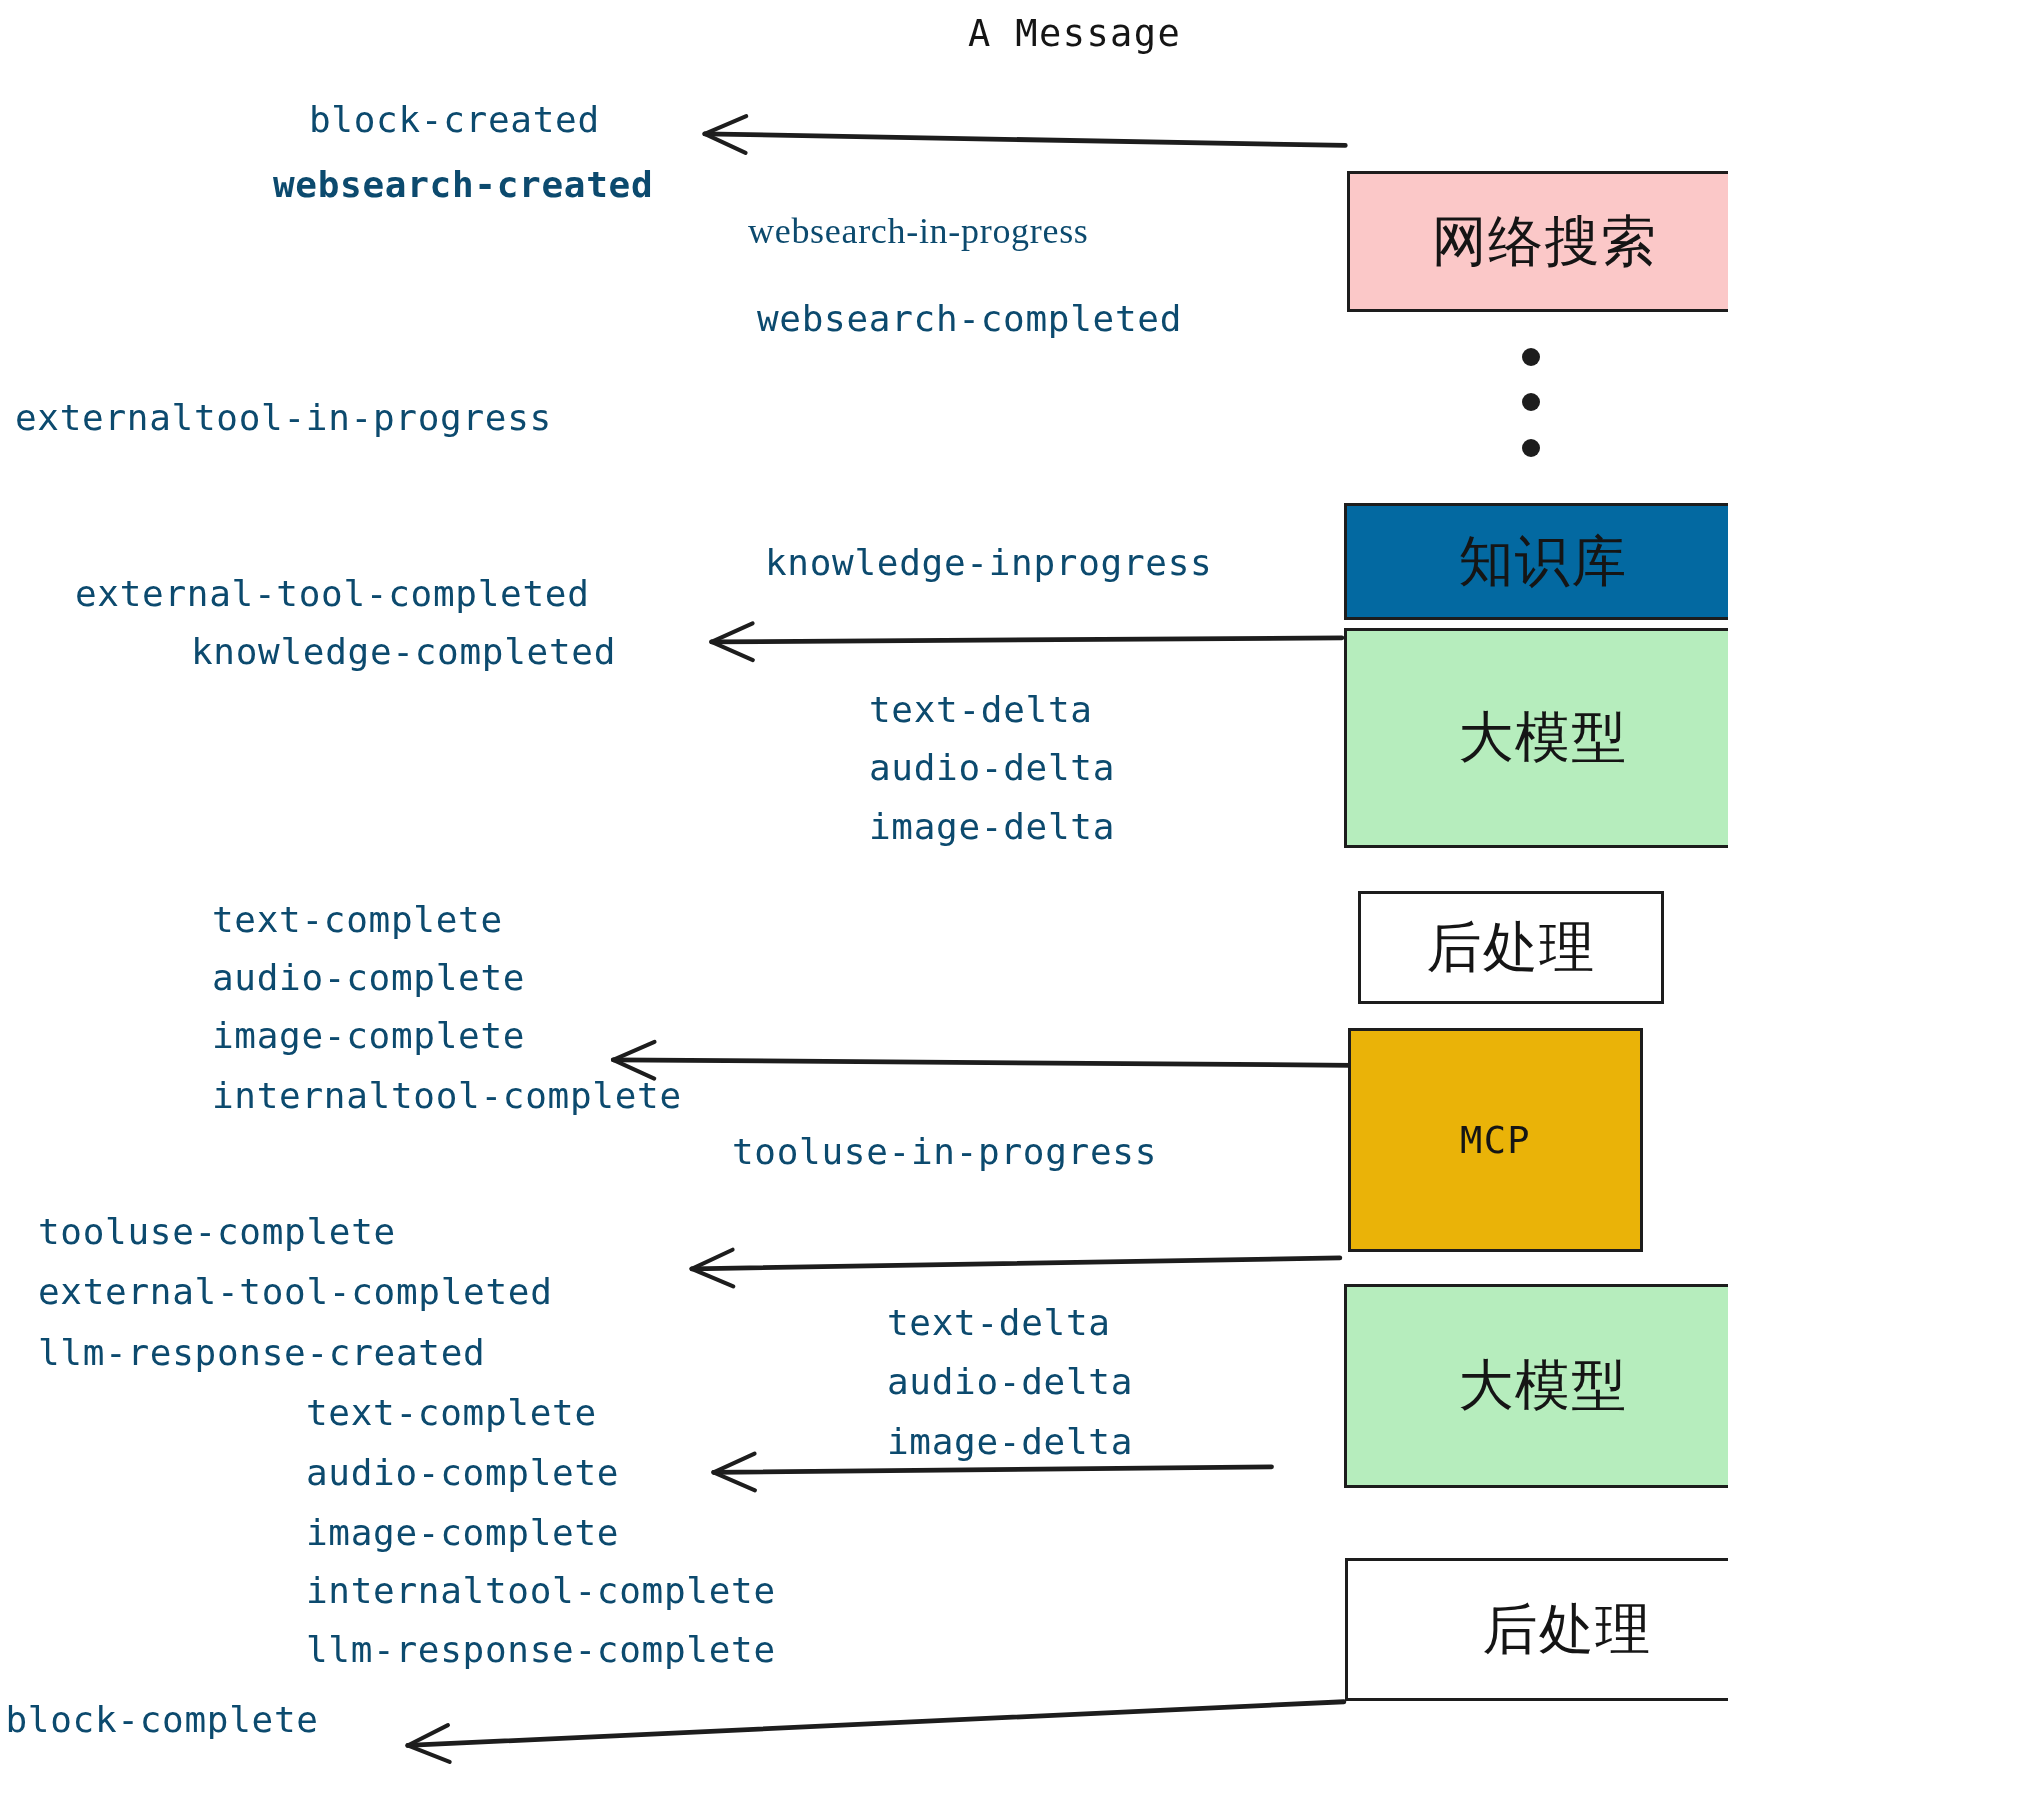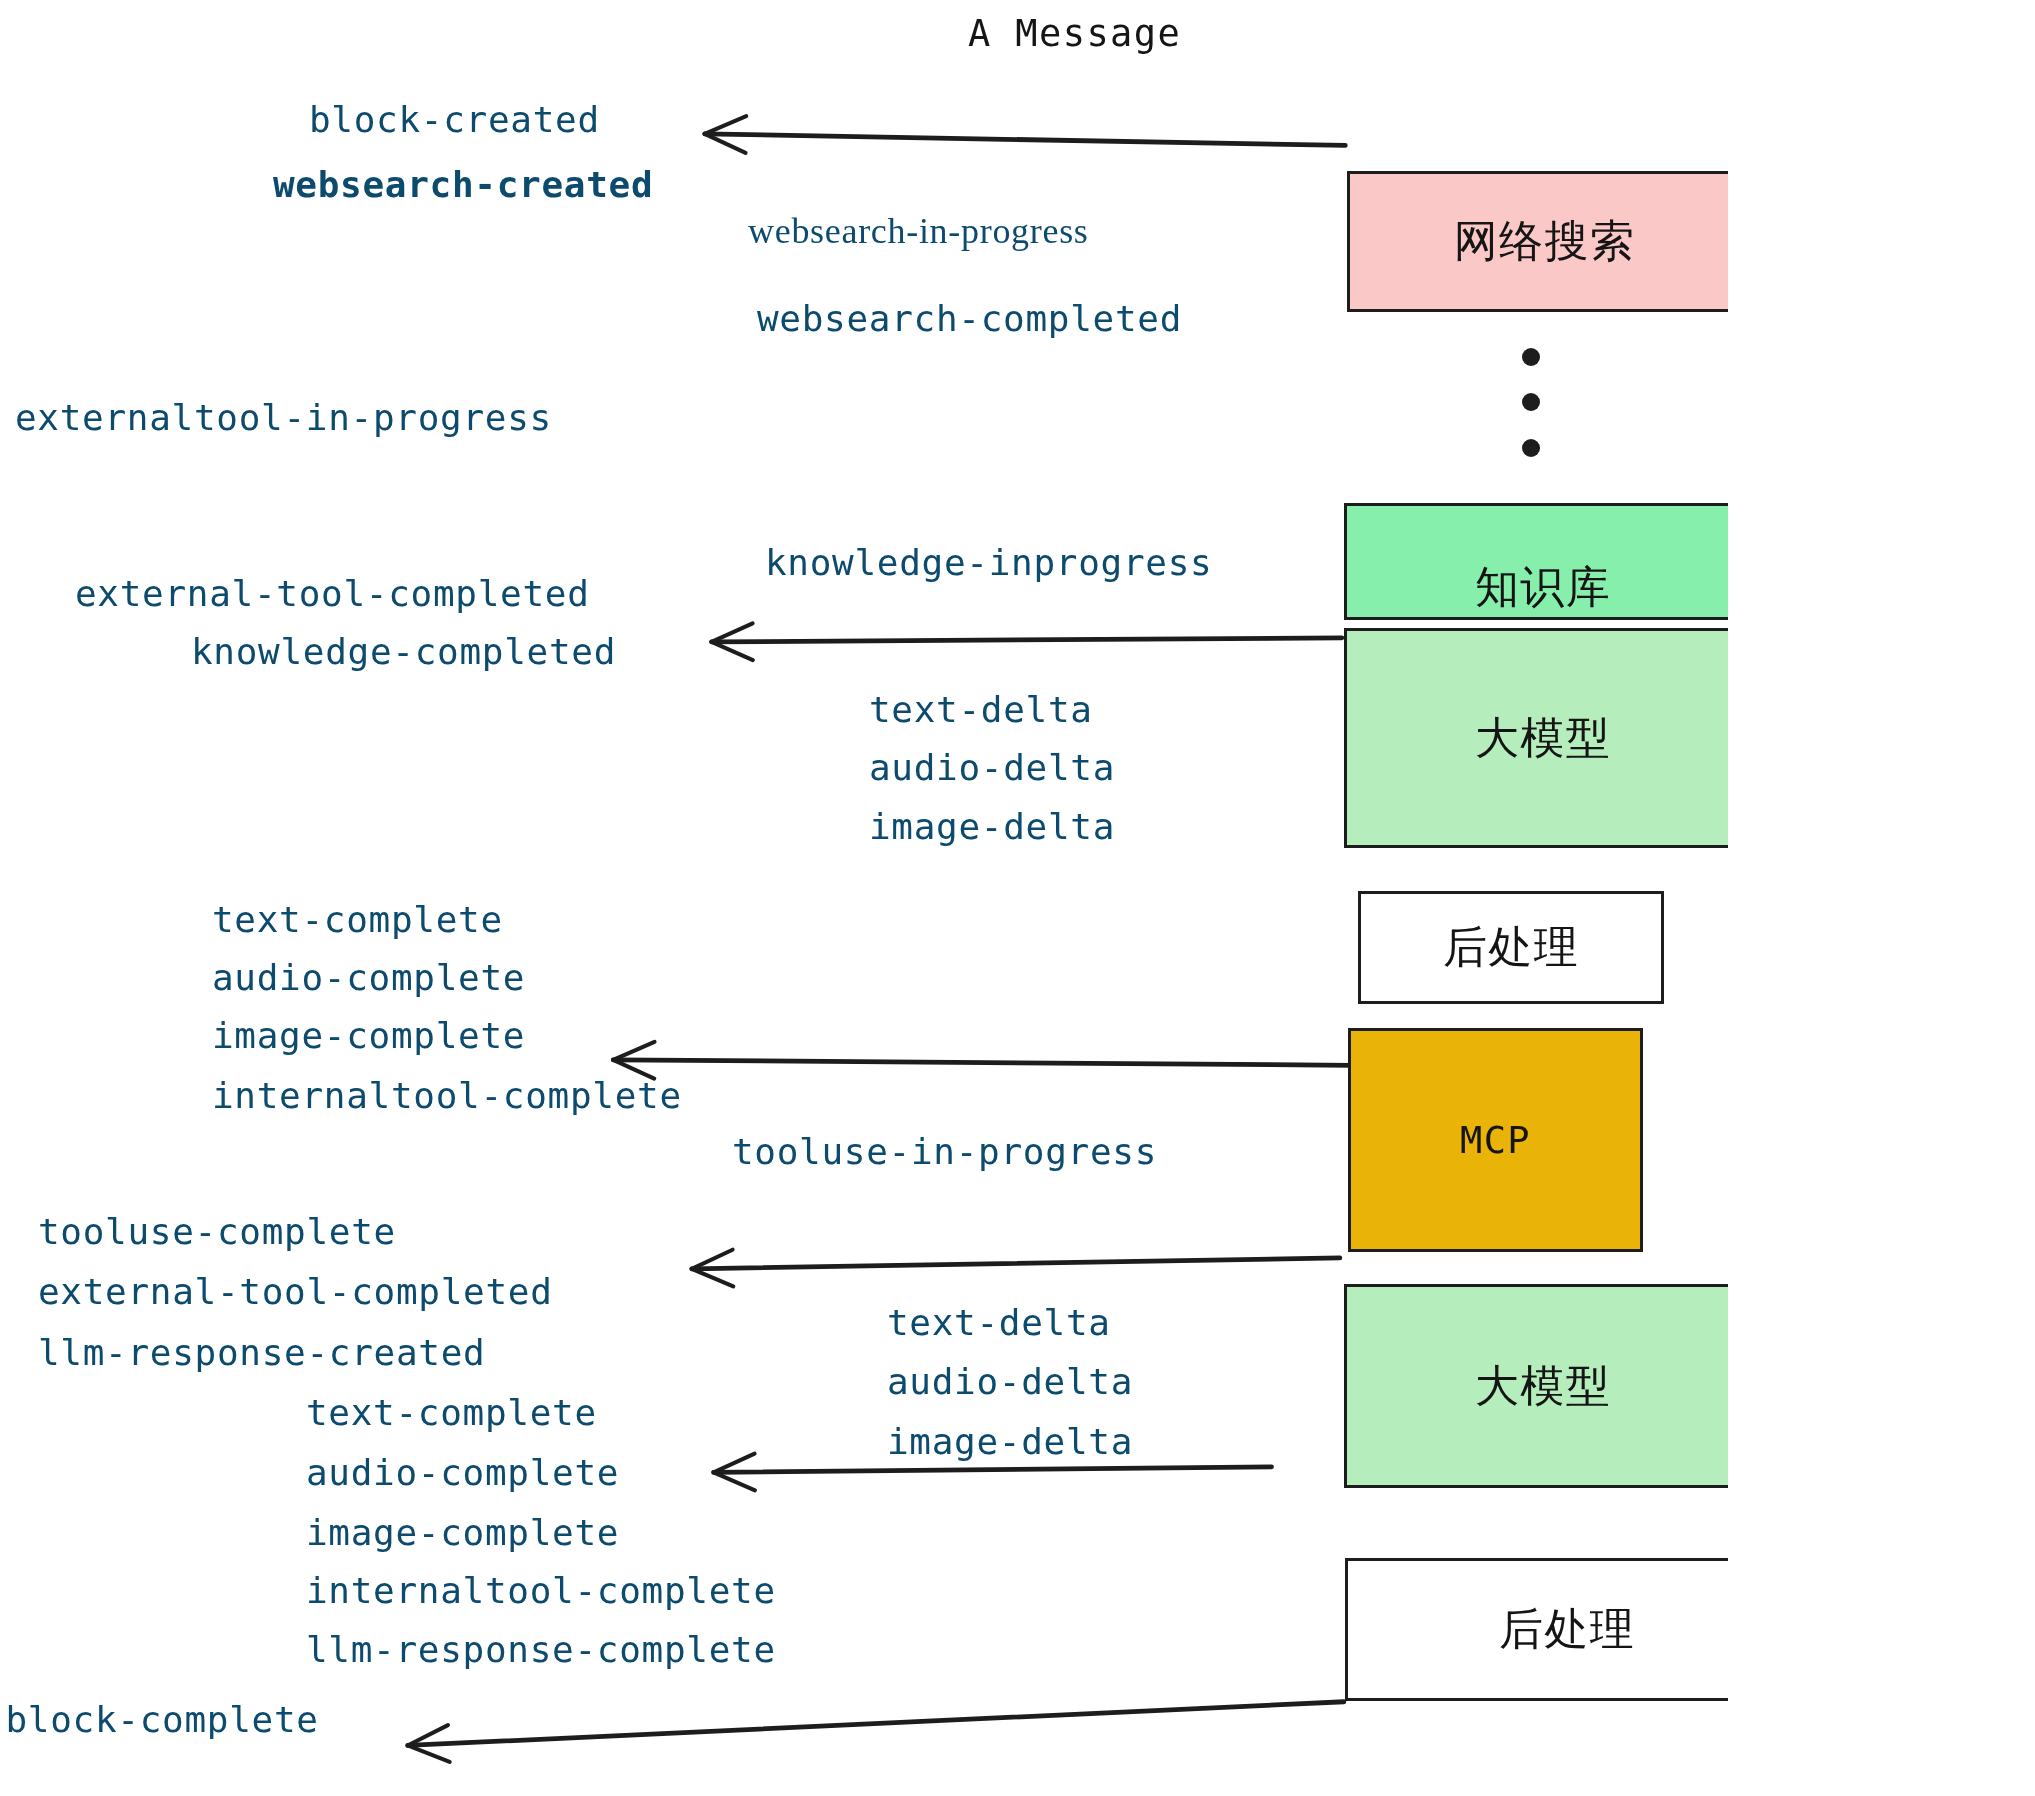--- a/index.html
+++ b/index.html
@@ -29,21 +29,21 @@
     color:#151515;
     white-space:nowrap;
     line-height:1;
   }
   .boxlabel{
     position:absolute;
     display:flex;align-items:center;justify-content:center;
     box-sizing:border-box;
     border:3.4px solid #1d1d1d;
     font-family:Liberation Mono, monospace;
-    font-size:44px;
+    font-size:55px;
     color:#151515;
     letter-spacing:1.4px;
   }
   .boxlabel.mono{font-family:"DejaVu Sans Mono", monospace;font-size:37px;}
   .sidelabel{
     position:absolute;
     font-family:"DejaVu Sans", sans-serif;
     font-size:51px;
     color:#4d7c0f;
     white-space:nowrap;
@@ -133,21 +133,21 @@
         </g>
       </g>
     </svg>
 
   <div class="title" style="left:968px;top:15px;">A Message</div>
 
   <div id="boxes">
       <div class="boxlabel" style="left: 1347px; top: 171px; width: 395px; height: 141px; background: rgb(251, 200, 200); border-color: rgb(29, 29, 29);">
         <span>网络搜索</span>
       </div>
-      <div class="boxlabel" style="left: 1344px; top: 503px; width: 398px; height: 117px; background: #86efac; border-color: rgb(29, 29, 29); align-items: flex-end;">
+      <div class="boxlabel" style="left: 1344px; top: 503px; width: 398px; height: 117px; background: #0369a1; border-color: rgb(29, 29, 29);">
         <span>知识库</span>
       </div>
       <div class="boxlabel" style="left: 1344px; top: 628px; width: 398px; height: 220px; background: rgb(182, 237, 189); border-color: rgb(29, 29, 29);">
         <span>大模型</span>
       </div>
       <div class="boxlabel" style="left: 1358px; top: 891px; width: 306px; height: 113px; background: rgb(255, 255, 255); border-color: rgb(29, 29, 29);">
         <span>后处理</span>
       </div>
       <div class="boxlabel mono" style="left: 1348px; top: 1028px; width: 295px; height: 224px; background: #eab308; border-color: rgb(29, 29, 29);">
         <span>MCP</span>

